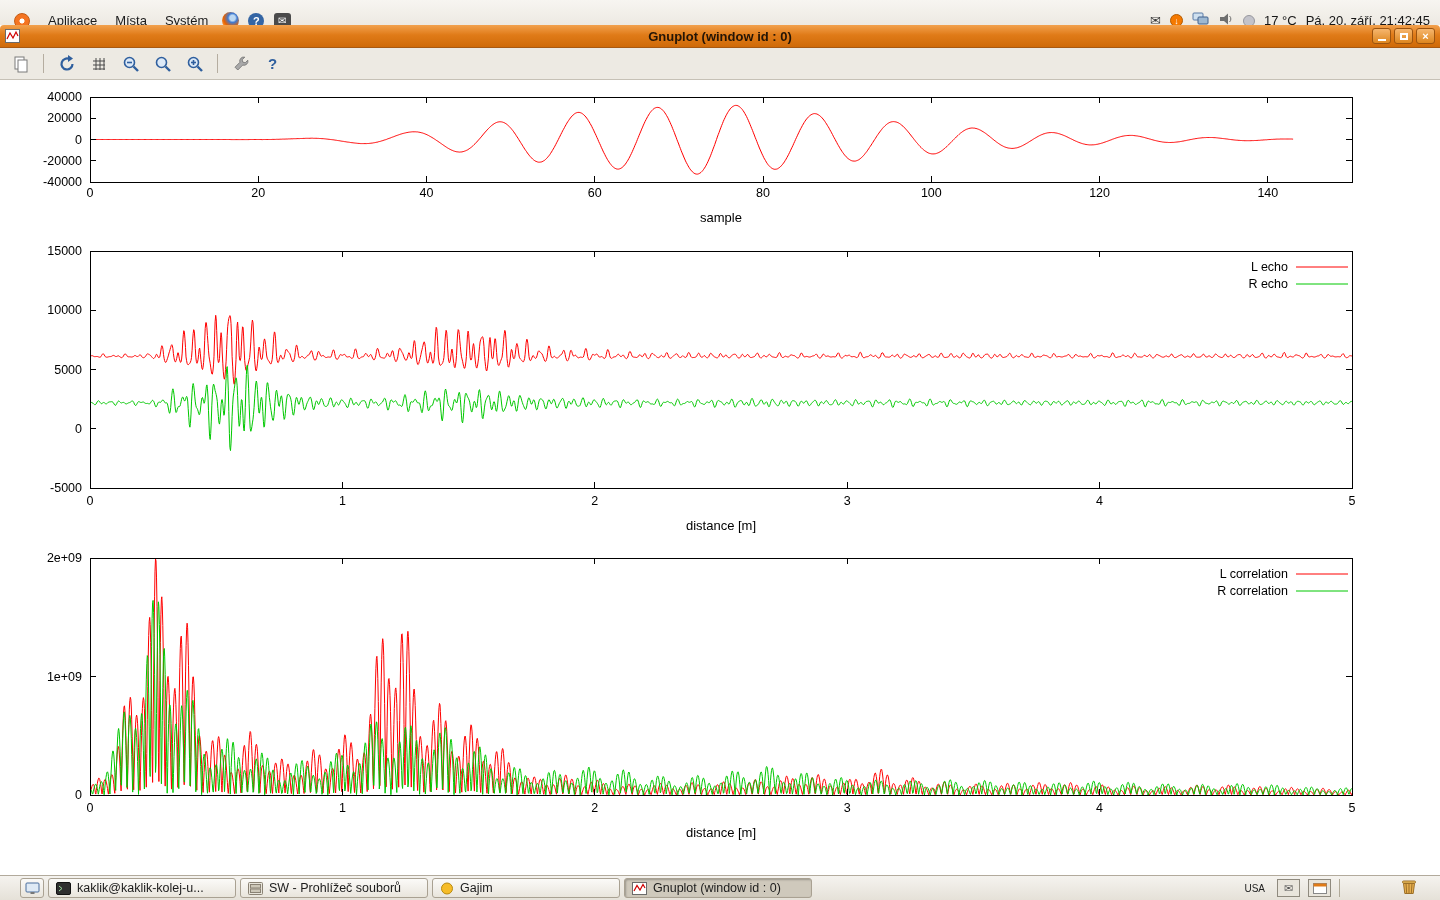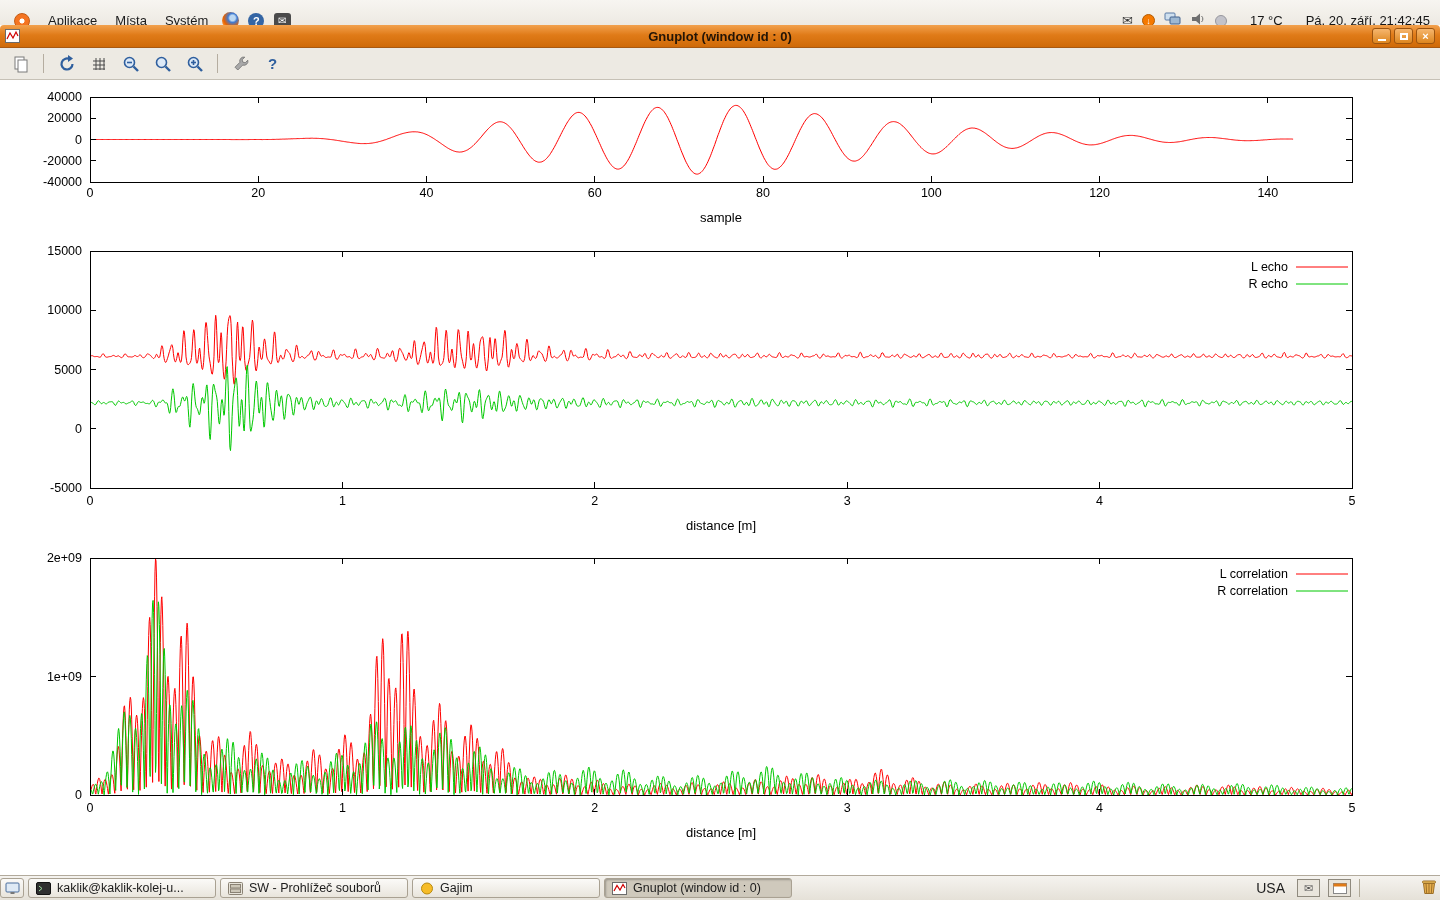--- a/index.html
+++ b/index.html
@@ -20,21 +20,21 @@
     background:radial-gradient(circle at 62% 35%, #bcd8f2 0 18%, #3f7ad1 30%, #e66000 58%, #ffa040 85%);}
   .help-icon-c{width:16px;height:16px;border-radius:50%;background:#3465a4;color:#fff;
     font-size:11px;font-weight:bold;display:flex;align-items:center;justify-content:center;}
   .mailsq-icon{width:17px;height:15px;border-radius:3px;background:#4a4a4a;color:#fff;
     font-size:10px;display:flex;align-items:center;justify-content:center;}
   .panel-right{margin-left:auto;display:flex;align-items:center;gap:9px;padding-right:4px;}
   .tray-glyph{font-size:13px;color:#3a3a3a;}
   .update-dot{width:13px;height:13px;border-radius:50%;background:#f57900;border:1px solid #b35b00;
     color:#fff;font-size:9px;display:flex;align-items:center;justify-content:center;}
   .weather-dot{width:12px;height:12px;border-radius:50%;background:#c3c3ca;border:1px solid #97979e;}
-  .clock-text,.temp-text{font-size:13px;color:#161616;white-space:nowrap;margin-left:14px;}
+  .clock-text,.temp-text{font-size:13px;color:#161616;white-space:nowrap;}
 
   
   .window{position:absolute;top:25px;left:0;width:1440px;height:850px;background:#fff;}
   .titlebar{height:23px;background:linear-gradient(#f2a14e,#e07b18 45%,#cf6a08);
     border-bottom:1px solid #a85912;display:flex;align-items:center;padding:0 5px;position:relative;
     border-radius:4px 4px 0 0;}
   .title-text{position:absolute;left:0;right:0;text-align:center;font-size:13px;font-weight:bold;
     color:#241506;}
   .win-icon{width:15px;height:14px;display:inline-flex;z-index:2;}
   .win-buttons{margin-left:auto;display:flex;gap:3px;z-index:2;}
@@ -53,30 +53,30 @@
   .chart{position:absolute;left:0;width:1440px;}
   #chart0{top:8px;height:150px;}
   #chart1{top:160px;height:300px;}
   #chart2{top:468px;height:300px;}
   .chart text{font-family:"Liberation Sans",sans-serif;font-size:12.5px;fill:#000;}
   .chart text.axislab{font-size:13px;}
 
   
   .taskbar{position:absolute;bottom:0;left:0;width:1440px;height:25px;
     background:linear-gradient(#f5f3ef,#e5e1d8);border-top:1px solid #b2aa9c;
-    display:flex;align-items:center;gap:4px;padding:0 0;font-size:12.5px;color:#1c1c1c;}
+    display:flex;align-items:center;gap:4px;padding:0 20px;font-size:12.5px;color:#1c1c1c;}
   .showdesk{width:24px;height:20px;display:flex;align-items:center;justify-content:center;
     border:1px solid #aaa293;border-radius:3px;background:linear-gradient(#fbfaf8,#e9e5dc);}
   .taskbtn{width:188px;height:20px;display:flex;align-items:center;gap:6px;padding:0 7px;
     border:1px solid #a9a192;border-radius:3px;background:linear-gradient(#fbfaf8,#e9e5dc);
     overflow:hidden;white-space:nowrap;}
   .taskbtn span.lbl{overflow:hidden;text-overflow:ellipsis;white-space:nowrap;}
   .taskbtn.active{background:#cfc9bc;box-shadow:inset 1px 1px 2px rgba(0,0,0,.25);}
   .task-right{margin-left:auto;display:flex;align-items:center;gap:8px;padding-right:2px;}
-  .kbd-label{font-size:14px;padding:0 4px;}
+  .kbd-label{font-size:10px;padding:0 4px;}
   .traybox{width:23px;height:18px;border:1px solid #8f8a7e;background:#e9e5dc;
     display:flex;align-items:center;justify-content:center;}
   .vsep{width:1px;height:18px;background:#b0a998;}
 </style>
 </head>
 <body>
 
 <div class="desktop">
 
   <header class="panel">

